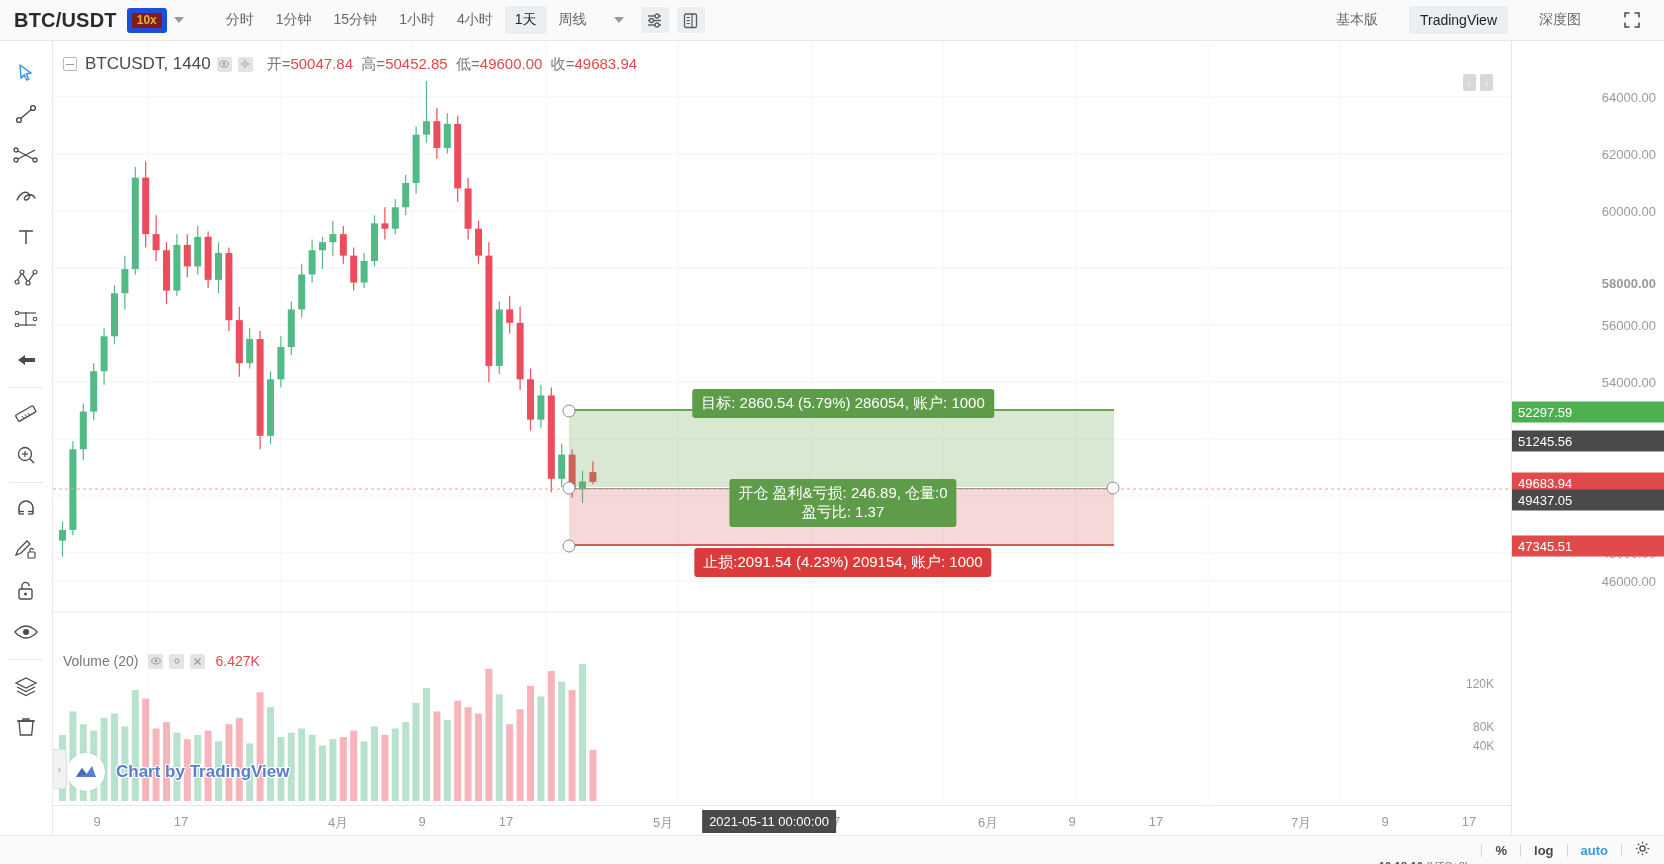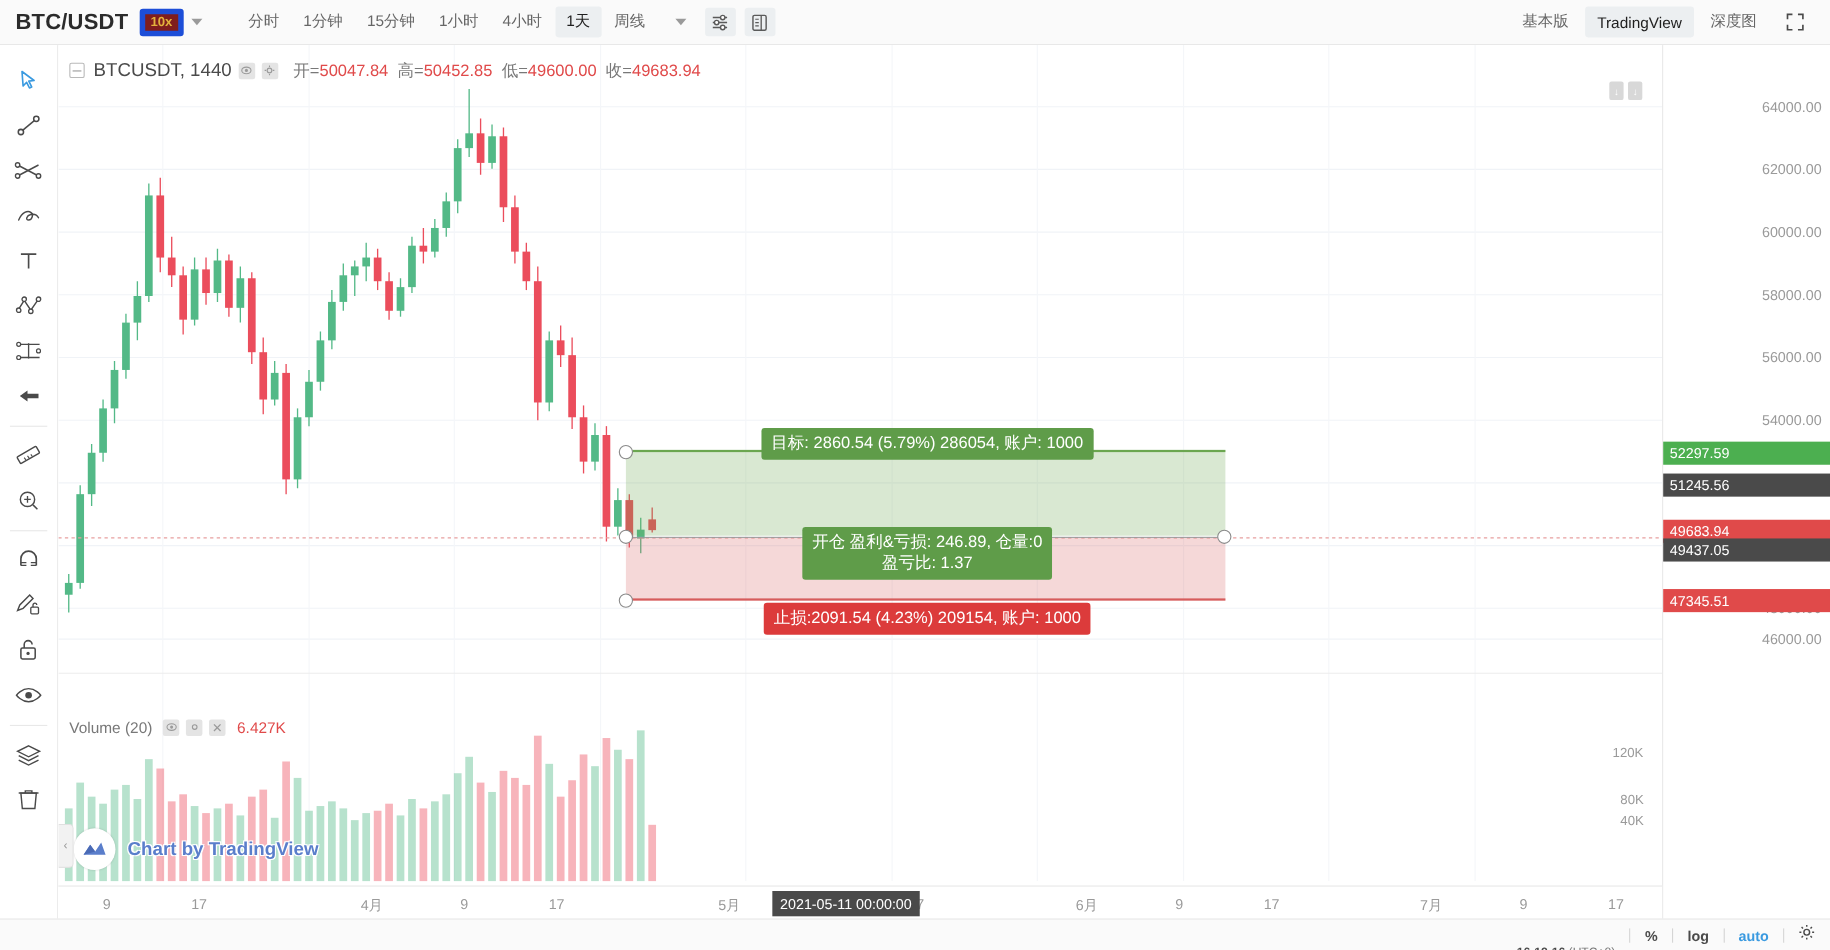--- a/index.html
+++ b/index.html
@@ -36,21 +36,21 @@
     font-size: 14px; color: #666; padding: 5px 10px; border-radius: 3px;
     cursor: pointer; white-space: nowrap;
   }
   .tf.active { background: #eceff1; color: #1f1f1f; }
   .icon-btn {
     width: 28px; height: 26px; display: flex; align-items: center;
     justify-content: center; border-radius: 3px; cursor: pointer; margin-left: 6px;
   }
   .icon-btn.flat { background: #eceff1; }
   .hdr-right {
-    margin-left: auto; display: flex; align-items: center; gap: 4px; margin-right: 18px;
+    margin-left: auto; display: flex; align-items: center; gap: 20px; margin-right: 18px;
   }
   .hdr-right .tf { font-size: 14px; padding: 6px 11px; }
 
   
   .lefttools {
     position: absolute; top: 41px; left: 0; width: 53px; height: 823px;
     background: #fff; border-right: 1px solid #e8e8e8;
     display: flex; flex-direction: column; align-items: center; padding-top: 12px;
   }
   .tool {
@@ -632,21 +632,21 @@
       <div class="wm-text">Chart by TradingView</div>
     </div>
 
     <div class="collapse-tab">‹</div>
   </div>
 
   <div class="pricescale">
     <div class="pl" style="top:56px;">64000.00</div>
     <div class="pl" style="top:113px;">62000.00</div>
     <div class="pl" style="top:170px;">60000.00</div>
-    <div class="pl" style="top:227px;">58000.00</div>
+    <div class="pl" style="top:242px;font-weight:bold;">58000.00</div>
     <div class="pl" style="top:284px;">56000.00</div>
     <div class="pl" style="top:341px;">54000.00</div>
     <div class="pl" style="top:398px;">52000.00</div>
     <div class="pl" style="top:455px;">50000.00</div>
     <div class="pl" style="top:512px;">48000.00</div>
     <div class="pl" style="top:540px;">46000.00</div>
 
     <div class="badge green" style="top:371px;">52297.59</div>
     <div class="badge dark" style="top:400px;">51245.56</div>
     <div class="badge red" style="top:442px;">49683.94</div>

